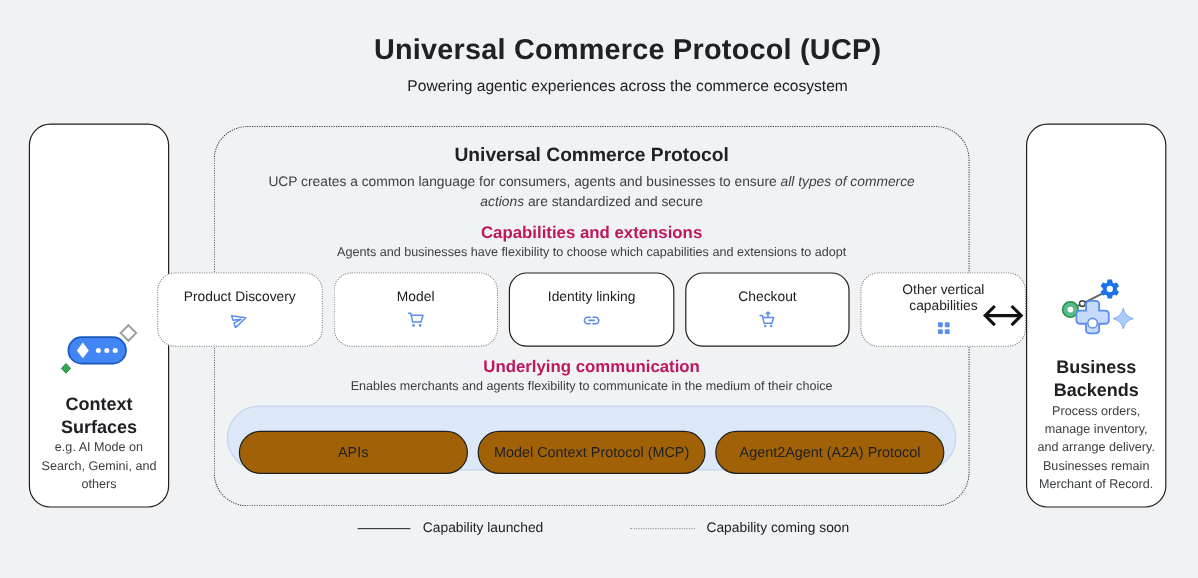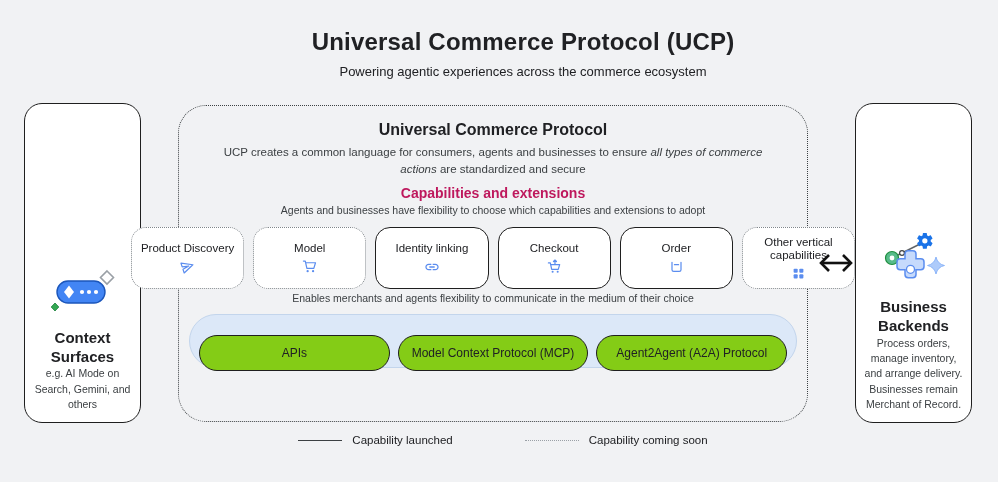--- a/index.html
+++ b/index.html
@@ -62,21 +62,21 @@
   .cap-icon { height: 15px; display: flex; align-items: center; justify-content: center; }
 
   
   .comm-wrap {
     margin-top: 10px; width: 608px; height: 54px;
     background: #dce8f8; border: 1px solid #c3d5ec; border-radius: 27px;
     display: flex; align-items: center; justify-content: space-between;
     padding: 0 9px; gap: 8px;
   }
   .comm-pill {
-    flex: 1; height: 36px; background: #84cc16; border: 1.4px solid #1f1f1f;
+    flex: 1; height: 36px; background: #a16207; border: 1.4px solid #1f1f1f;
     border-radius: 18px; display: flex; align-items: center; justify-content: center;
     font-size: 12px; font-weight: 500; color: #202124; margin-top: 24px;
   }
 
   
   .legend { position: absolute; top: 434px; left: 4px; width: 100%; display: flex; justify-content: center; gap: 72px; align-items: flex-end; }
   .legend-item { display: flex; align-items: center; gap: 10px; }
   .legend-line-solid { width: 44px; height: 0; border-top: 1.6px solid #3c4043; }
   .legend-line-dotted { width: 54px; height: 0; border-top: 1.8px dotted #9aa0a6; }
   .legend-label { font-size: 11.5px; color: #202124; }
@@ -160,43 +160,35 @@
         <div class="cap-icon">
           <svg width="15" height="15" viewBox="0 0 16 16">
             <path d="M1.5 4.2h2l1.5 6.8h7l1.5-5H4.5" fill="none" stroke="#5b8def" stroke-width="1.3" stroke-linejoin="round" stroke-linecap="round"></path>
             <circle cx="6" cy="13.6" r="1.1" fill="#5b8def"></circle>
             <circle cx="11.4" cy="13.6" r="1.1" fill="#5b8def"></circle>
             <path d="M8.5 5.5V1.2 M6.9 2.7 L8.5 1.1 L10.1 2.7" fill="none" stroke="#5b8def" stroke-width="1.3" stroke-linecap="round" stroke-linejoin="round"></path>
           </svg>
         </div>
       </div>
 
-      <div class="cap-card launched">
-        <div class="cap-label">Order</div>
-        <div class="cap-icon">
-          <svg width="15" height="15" viewBox="0 0 16 16">
-            <path d="M3.2 3.5v8a1.8 1.8 0 0 0 1.8 1.8h6a1.8 1.8 0 0 0 1.8-1.8v-8" fill="none" stroke="#5b8def" stroke-width="1.3" stroke-linecap="round"></path>
-            <path d="M5.8 6h4.4" fill="none" stroke="#5b8def" stroke-width="1.3" stroke-linecap="round"></path>
-          </svg>
-        </div>
-      </div>
 
       <div class="cap-card coming-soon">
         <div class="cap-label">Other vertical capabilities</div>
         <div class="cap-icon">
           <svg width="13" height="13" viewBox="0 0 16 16">
             <rect x="2" y="2" width="5" height="5" rx="1.2" fill="#5b8def"></rect>
             <rect x="9" y="2" width="5" height="5" rx="1.2" fill="#5b8def"></rect>
             <rect x="2" y="9" width="5" height="5" rx="1.2" fill="#5b8def"></rect>
             <rect x="9" y="9" width="5" height="5" rx="1.2" fill="#5b8def"></rect>
           </svg>
         </div>
       </div>
     </div>
 
+    <div class="section-title">Underlying communication</div>
     <div class="section-sub">Enables merchants and agents flexibility to communicate in the medium of their choice</div>
 
     <div class="comm-wrap">
       <div class="comm-pill">APIs</div>
       <div class="comm-pill">Model Context Protocol (MCP)</div>
       <div class="comm-pill">Agent2Agent (A2A) Protocol</div>
     </div>
   </div>
 
   <div class="arrow right-arrow">

